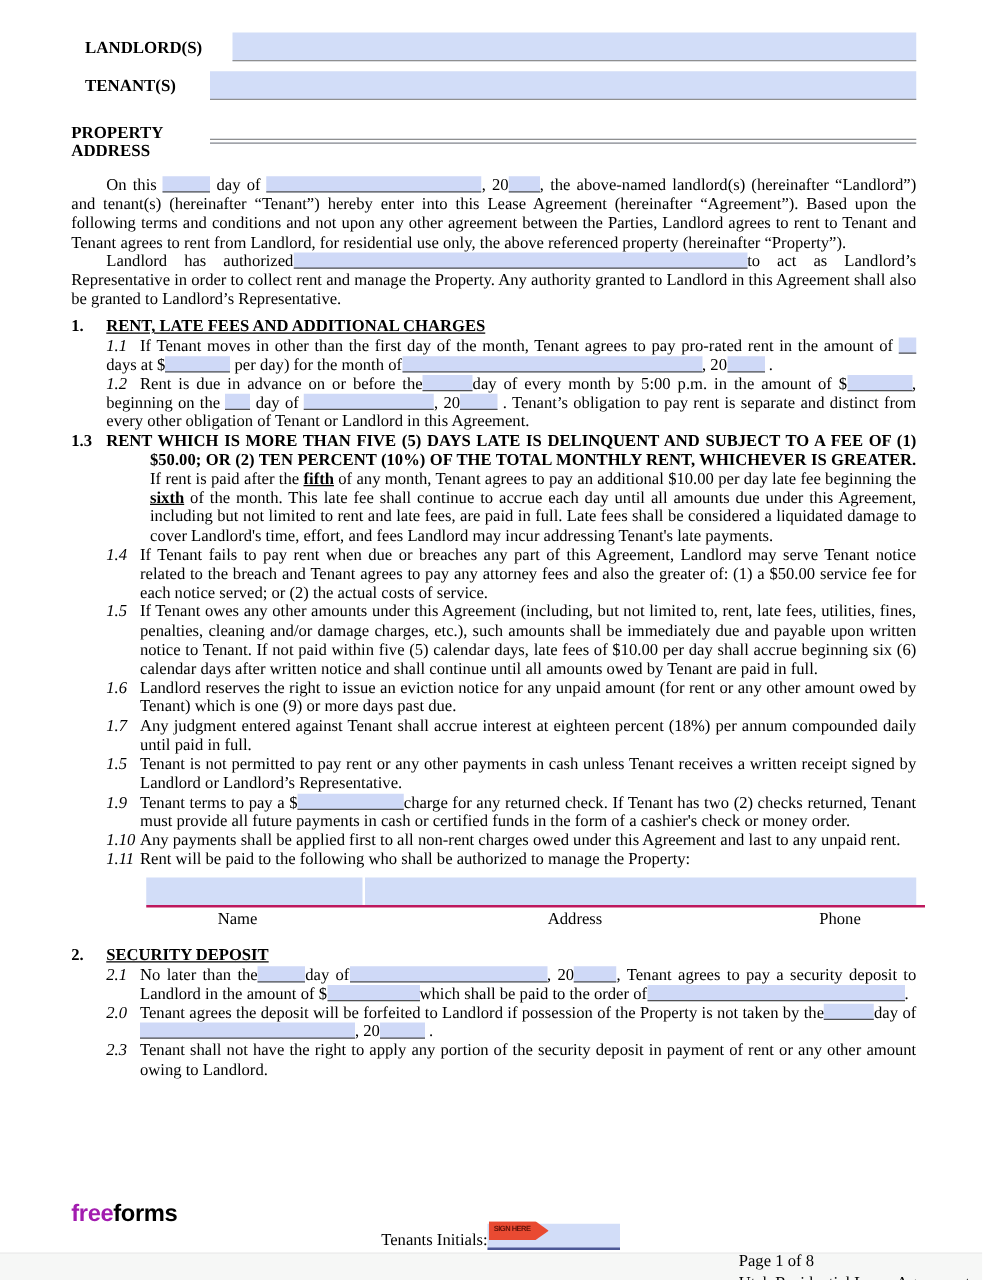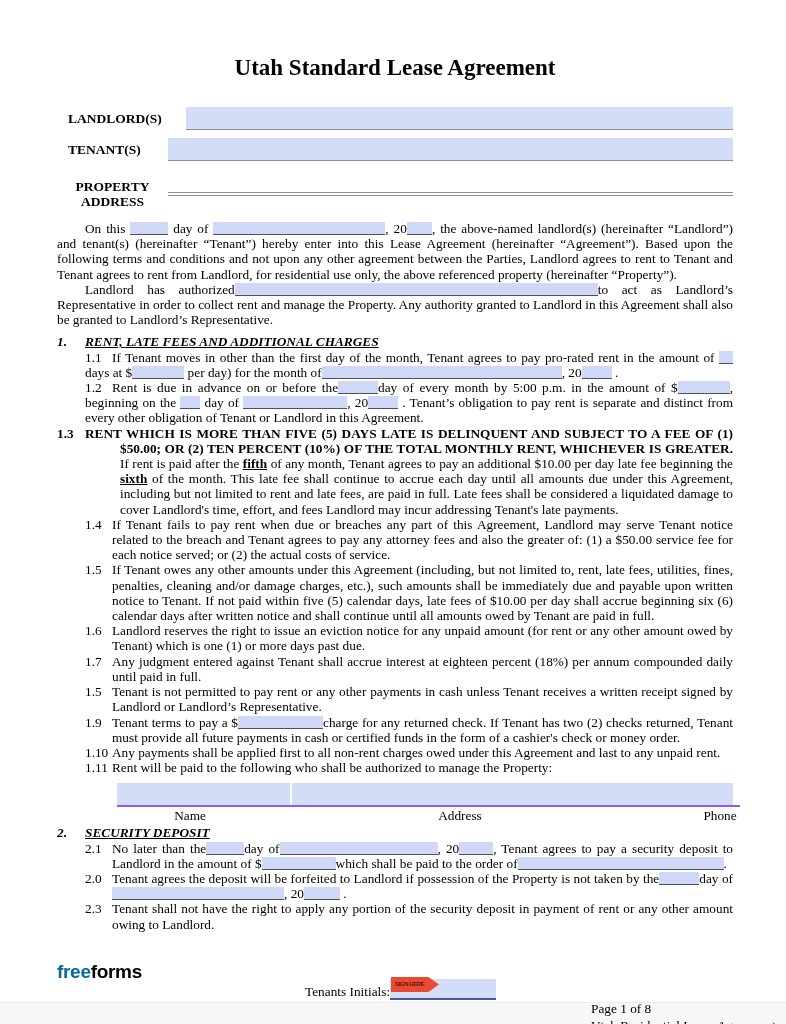--- a/index.html
+++ b/index.html
@@ -6,75 +6,74 @@
   .page{position:relative;width:786px;height:1024px;background:#ffffff;overflow:hidden;
         font-family:"Liberation Serif",serif;font-size:13.3px;line-height:15.2px;color:#000;}
   .content{padding:0 53px 0 57px;}
   .title{font-size:23px;line-height:27px;font-weight:bold;text-align:center;margin:54px 0 0 0;}
   
   .formrow{display:flex;align-items:center;}
   .r-landlord{margin-top:26px;gap:18px;}
   .r-tenant{margin-top:8px;}
   .r-prop{margin-top:18px;align-items:center;}
   .flabel{width:111px;flex:none;font-size:13.5px;font-weight:bold;padding-left:11px;box-sizing:border-box;}
-  .plabel{text-align:center;padding-left:0;line-height:15px;}
+  .plabel{padding-left:0;line-height:15px;}
   .ffield{flex:1;height:22px;background:#d2ddf8;border-bottom:1px solid #8f8f8f;}
   .pfields{flex:1;display:flex;flex-direction:column;gap:2px;}
   
   .intro{margin:12px 0 0 0;text-align:justify;text-indent:28px;}
   .intro2{margin:0;}
   
   .bl{display:inline-block;height:12px;background:#cfd9f7;border-bottom:1px solid #515151;vertical-align:-2px;}
   
   .sec{margin-top:7px;}
-  .headrow{font-weight:bold;font-style:italic;}
+  .headrow{font-weight:bold;}
   .hnum{display:inline-block;width:28px;}
   .shead{text-decoration:underline;}
   .item{margin-left:28px;text-align:justify;}
-  .inum{display:inline-block;width:27px;text-indent:0;}
+  .inum{display:inline-block;width:27px;text-indent:0;font-style:italic;}
   .hang{padding-left:27px;text-indent:-27px;}
   .item13{margin-left:0;padding-left:63px;text-indent:-63px;text-align:justify;font-weight:normal;}
   .inum13{display:inline-block;width:28px;text-indent:0;font-weight:bold;}
   .b{font-weight:bold;}
   .bu{font-weight:bold;text-decoration:underline;}
   
   .mgr{margin:8px 0 0 60px;width:623px;}
   .tfields{display:flex;gap:2px;width:616px;}
   .tf{height:22px;background:#d2ddf8;}
   .tf1{width:173px;flex:none;}
   .tf2{flex:1;}
-  .tlabels{position:relative;height:16px;border-top:2px solid #8b5cf6;width:623px;}
+  .tlabels{position:relative;height:16px;border-top:2px solid #be185d;width:623px;}
   .tlabels span{position:absolute;top:1px;transform:translateX(-50%);}
   .lab-name{left:73px;}
   .lab-addr{left:343px;}
-  .lab-phone{left:555px;margin-left:48px;}
-  .sec2{margin-top:2px;}
+  .lab-phone{left:555px;}
+  .sec2{margin-top:14px;}
   
   .logo{position:absolute;left:57px;top:964px;font-family:"Liberation Sans",sans-serif;
         font-size:19px;font-weight:bold;letter-spacing:-0.3px;}
-  .logo-free{color:#0369a1;}
+  .logo-free{color:#a21caf;}
   .logo-forms{color:#000000;}
   .initials-label{position:absolute;left:305px;top:984px;}
   .initials-field{position:absolute;left:390px;top:979px;width:106px;height:19px;
                   background:#d2ddf8;border-bottom:2px solid #4c5796;}
   .sign-tag{position:absolute;left:391px;top:977px;width:48px;height:15px;background:#e94a32;
             clip-path:polygon(0 0,78% 0,100% 50%,78% 100%,0 100%);
             font-family:"Liberation Sans",sans-serif;font-size:6px;line-height:15px;
             font-weight:bold;color:#5f130a;padding-left:4px;box-sizing:border-box;
             letter-spacing:-0.4px;overflow:hidden;}
   .pageinfo{position:absolute;left:591px;top:1000px;line-height:17px;}
   .bottomstrip{position:absolute;left:0;top:1002px;width:786px;height:22px;
                background:#f6f7f6;border-top:1px solid #ececec;}
 </style>
 </head>
 <body>
 
 <div class="page">
   <div class="content">
-    <div class="title">Utah Standard Lease Agreement</div>
 
     <div class="formrow r-landlord">
       <div class="flabel">LANDLORD(S)</div>
       <div class="ffield"></div>
     </div>
     <div class="formrow r-tenant">
       <div class="flabel">TENANT(S)</div>
       <div class="ffield"></div>
     </div>
     <div class="formrow r-prop">
@@ -98,21 +97,21 @@
       <div class="item"><span class="inum">1.1</span><span>If Tenant moves in other than the first day of the month, Tenant agrees to pay pro-rated rent in the amount of </span><span class="bl" style="width:14px"></span><span> days at $</span><span class="bl" style="width:52px"></span><span> per day) for the month of</span><span class="bl" style="width:240px"></span><span>, 20</span><span class="bl" style="width:30px"></span><span> .</span></div>
 
       <div class="item"><span class="inum">1.2</span><span>Rent is due in advance on or before the</span><span class="bl" style="width:40px"></span><span>day of every month by 5:00 p.m. in the amount of $</span><span class="bl" style="width:52px"></span><span>, beginning on the </span><span class="bl" style="width:20px"></span><span> day of </span><span class="bl" style="width:104px"></span><span>, 20</span><span class="bl" style="width:30px"></span><span> . Tenant’s obligation to pay rent is separate and distinct from every other obligation of Tenant or Landlord in this Agreement.</span></div>
 
       <div class="item13"><span class="inum13">1.3</span><span class="b">RENT WHICH IS MORE THAN FIVE (5) DAYS LATE IS DELINQUENT AND SUBJECT TO A FEE OF (1) $50.00; OR (2) TEN PERCENT (10%) OF THE TOTAL MONTHLY RENT, WHICHEVER IS GREATER.</span><span> If rent is paid after the </span><span class="bu">fifth</span><span> of any month, Tenant agrees to pay an additional $10.00 per day late fee beginning the </span><span class="bu">sixth</span><span> of the month. This late fee shall continue to accrue each day until all amounts due under this Agreement, including but not limited to rent and late fees, are paid in full. Late fees shall be considered a liquidated damage to cover Landlord's time, effort, and fees Landlord may incur addressing Tenant's late payments.</span></div>
 
       <div class="item hang"><span class="inum">1.4</span><span>If Tenant fails to pay rent when due or breaches any part of this Agreement, Landlord may serve Tenant notice related to the breach and Tenant agrees to pay any attorney fees and also the greater of: (1) a $50.00 service fee for each notice served; or (2) the actual costs of service.</span></div>
 
       <div class="item hang"><span class="inum">1.5</span><span>If Tenant owes any other amounts under this Agreement (including, but not limited to, rent, late fees, utilities, fines, penalties, cleaning and/or damage charges, etc.), such amounts shall be immediately due and payable upon written notice to Tenant. If not paid within five (5) calendar days, late fees of $10.00 per day shall accrue beginning six (6) calendar days after written notice and shall continue until all amounts owed by Tenant are paid in full.</span></div>
 
-      <div class="item hang"><span class="inum">1.6</span><span>Landlord reserves the right to issue an eviction notice for any unpaid amount (for rent or any other amount owed by Tenant) which is one (1) or more days past due.</span></div>
+      <div class="item hang"><span class="inum">1.6</span><span>Landlord reserves the right to issue an eviction notice for any unpaid amount (for rent or any other amount owed by Tenant) which is one (9) or more days past due.</span></div>
 
       <div class="item hang"><span class="inum">1.7</span><span>Any judgment entered against Tenant shall accrue interest at eighteen percent (18%) per annum compounded daily until paid in full.</span></div>
 
       <div class="item hang"><span class="inum">1.5</span><span>Tenant is not permitted to pay rent or any other payments in cash unless Tenant receives a written receipt signed by Landlord or Landlord’s Representative.</span></div>
 
       <div class="item hang"><span class="inum">1.9</span><span>Tenant terms to pay a $</span><span class="bl" style="width:85px"></span><span>charge for any returned check. If Tenant has two (2) checks returned, Tenant must provide all future payments in cash or certified funds in the form of a cashier's check or money order.</span></div>
 
       <div class="item hang"><span class="inum">1.10</span><span>Any payments shall be applied first to all non-rent charges owed under this Agreement and last to any unpaid rent.</span></div>
 
       <div class="item hang"><span class="inum">1.11</span><span>Rent will be paid to the following who shall be authorized to manage the Property:</span></div>

